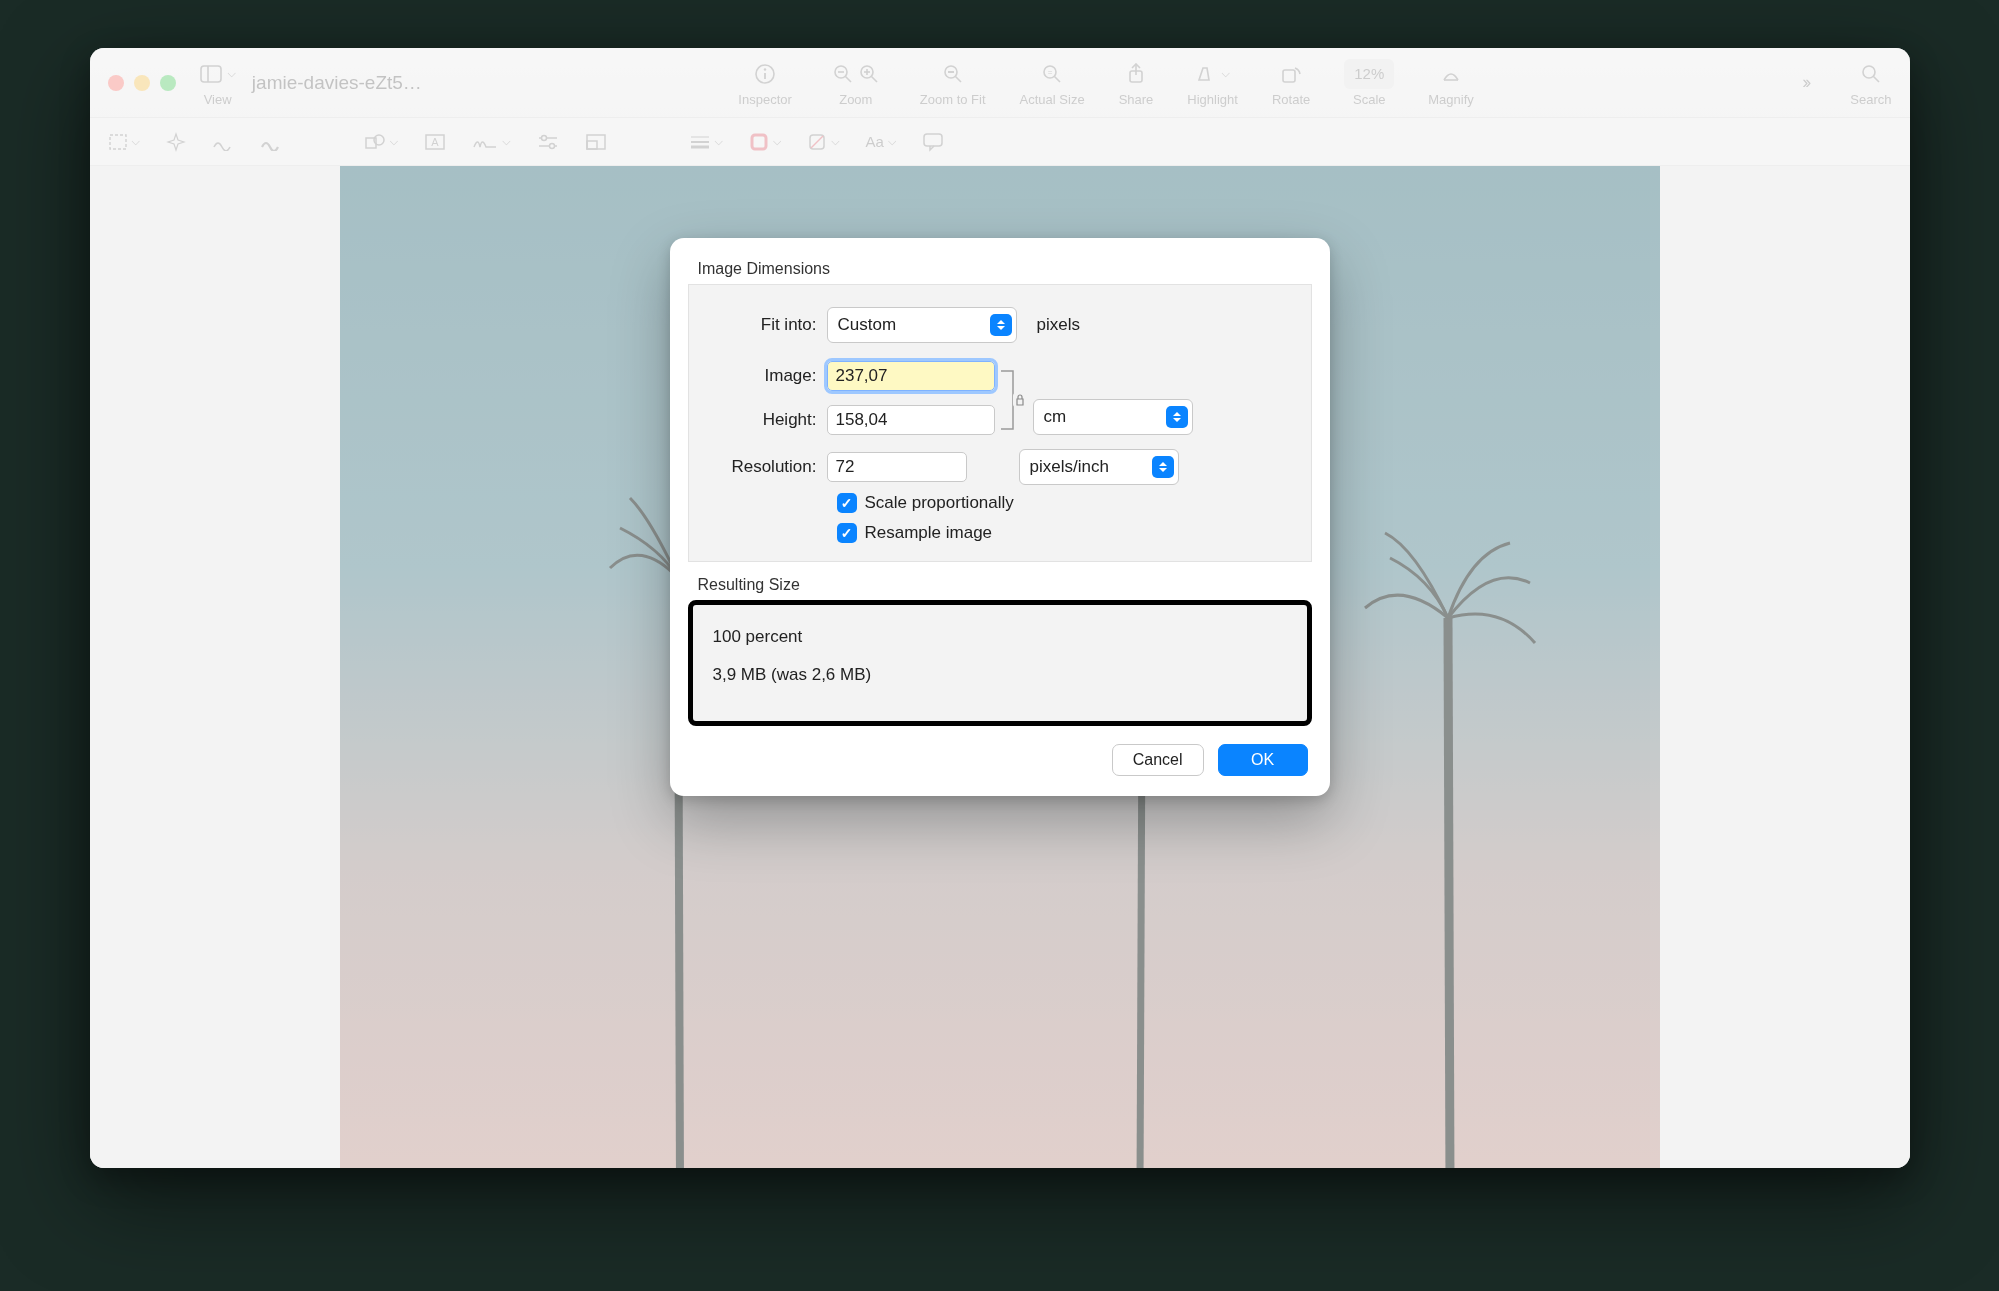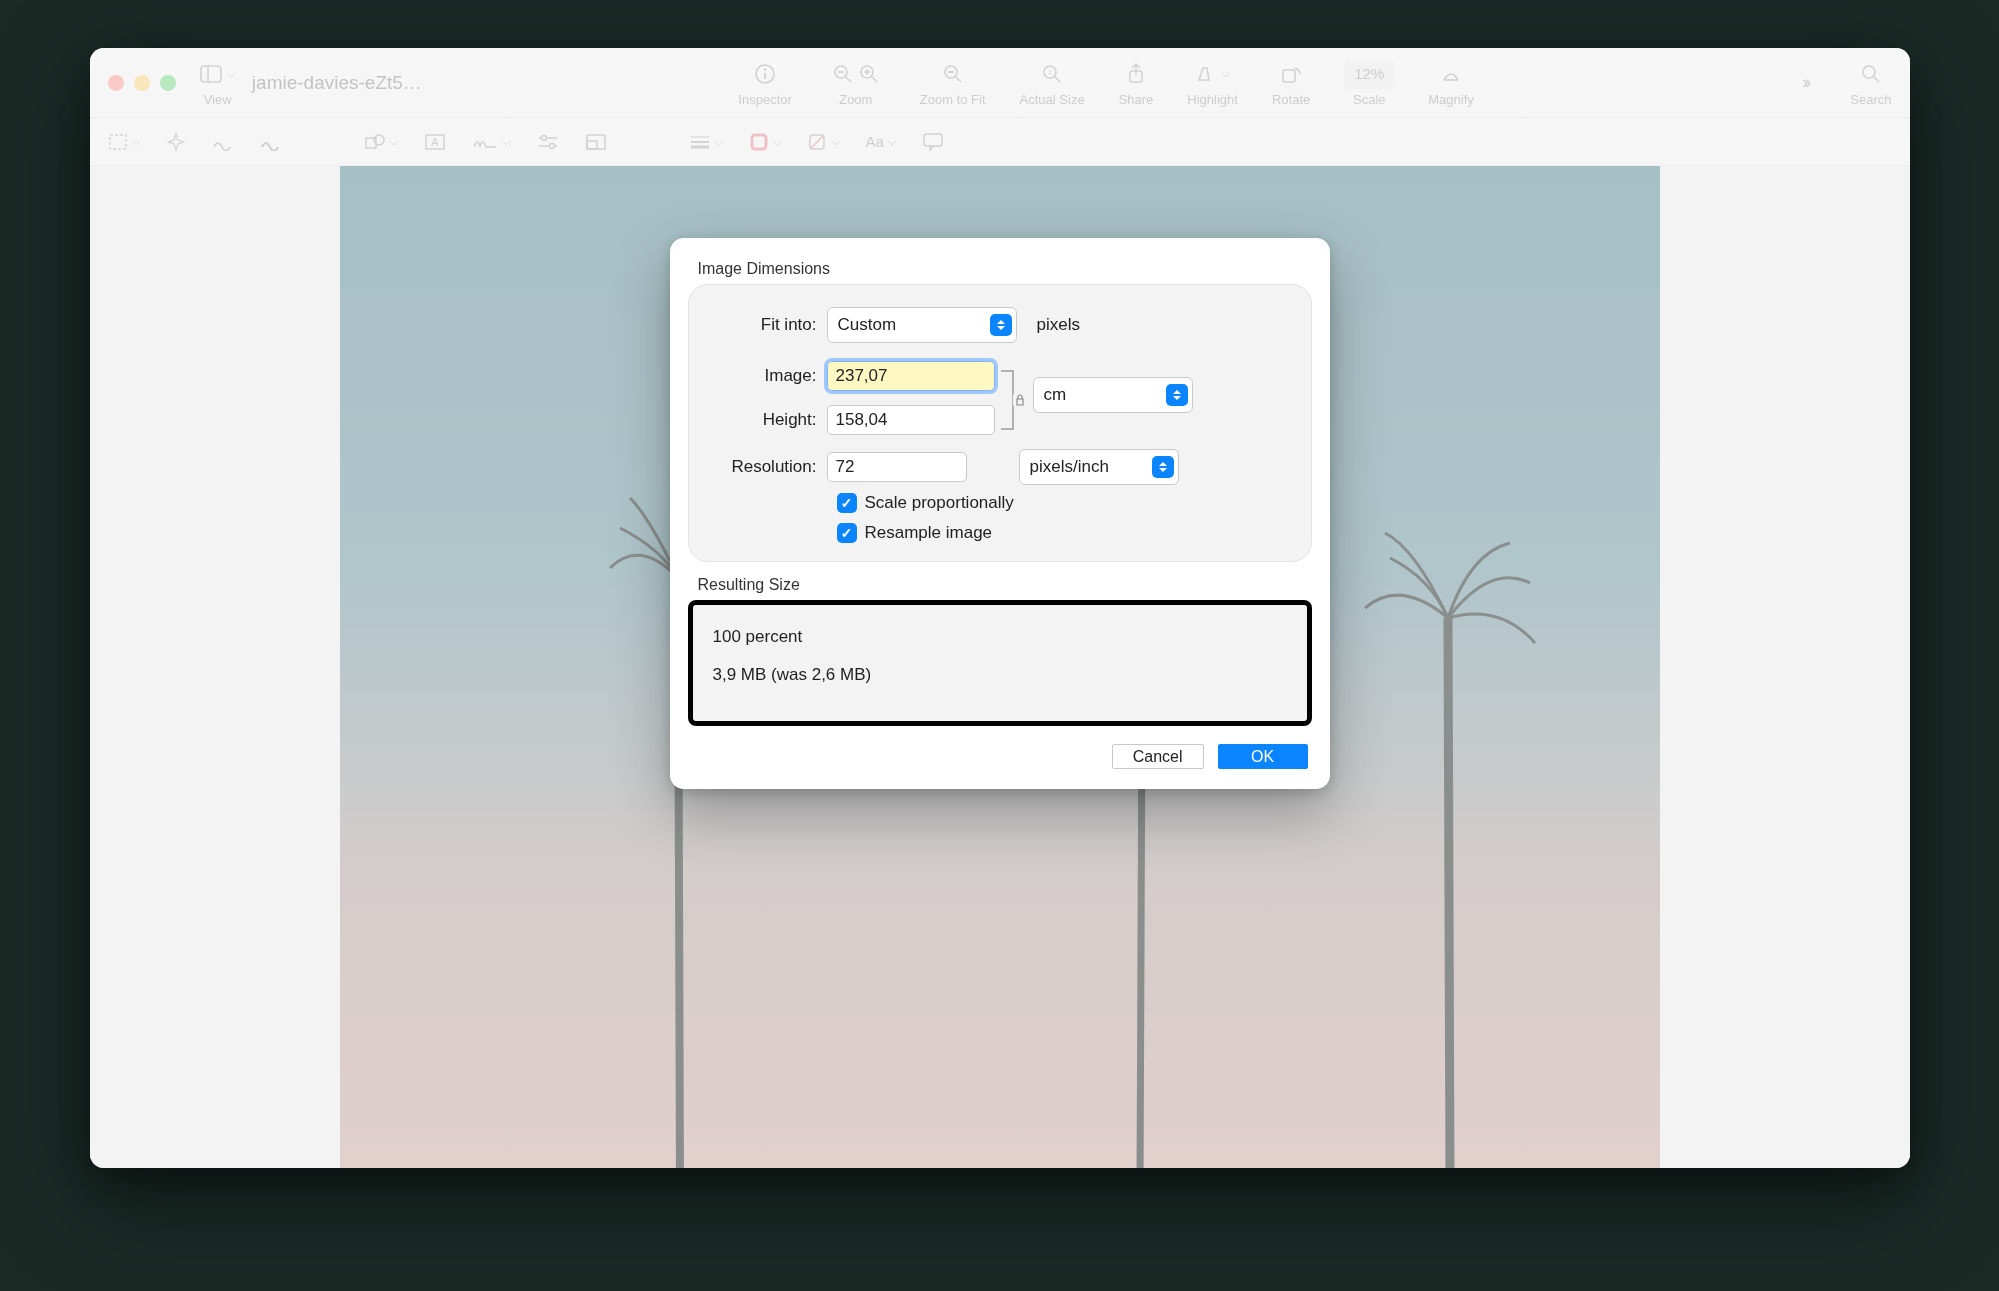--- a/index.html
+++ b/index.html
@@ -77,21 +77,21 @@
     width: 660px;
     background: #fff;
     border-radius: 14px;
     box-shadow: 0 24px 60px rgba(0,0,0,0.28), 0 4px 14px rgba(0,0,0,0.18);
     z-index: 10;
     padding: 22px 0 20px 0;
     font-size: 17px;
     color: #222;
   }
   .section-label{ font-size:16px; color:#333; padding: 0 28px 6px 28px;}
-  .panel{ margin: 0 18px 14px 18px; background:#f3f3f3; border:1px solid #e2e2e2; border-radius:20px; padding: 14px 18px 14px 18px;}
+  .panel{ margin: 0 18px 14px 18px; background:#f3f3f3; border:1px solid #e2e2e2; border-radius:0; padding: 14px 18px 14px 18px;}
   .row{display:flex;align-items:center;margin:8px 0;}
   .lbl{width:120px;text-align:right;padding-right:10px;color:#222;}
   .select{
     height:36px; background:#fff; border:1px solid #c9c9c9; border-radius:6px;
     display:flex;align-items:center;padding:0 4px 0 10px;gap:8px;
     min-width: 180px; position:relative;
   }
   .select .arrows{
     width:22px;height:22px;background:#0a84ff;border-radius:5px;
     display:flex;flex-direction:column;align-items:center;justify-content:center;
@@ -116,21 +116,21 @@
   .checkbox-row{display:flex;align-items:center;margin:8px 0 0 130px;gap:8px;}
   .cbx{
     width:20px;height:20px;border-radius:5px;background:#0a84ff;
     display:flex;align-items:center;justify-content:center;color:#fff;font-size:14px;font-weight:bold;
   }
   .result-panel{margin:0 18px 18px 18px;background:#f3f3f3;border:5px solid #000000;border-radius:8px;padding:18px 20px;}
   .result-panel div{margin:18px 0;}
   .result-panel div:first-child{margin-top:4px;}
   .modal-buttons{display:flex;justify-content:flex-end;gap:14px;padding:0 22px;}
   .btn{
-    height:25px;min-width:90px;padding:0 20px;border-radius:2px;font-size:16px;
+    height:32px;min-width:90px;padding:0 20px;border-radius:7px;font-size:16px;
     display:flex;align-items:center;justify-content:center;cursor:pointer;
     border:1px solid #c9c9c9;background:#fff;color:#222;
   }
   .btn.primary{background:#0a84ff;border-color:#0a84ff;color:#fff;font-weight:500;}
   .chev{font-size:11px;color:#808080;}
   .tb-groupset{display:flex;gap:34px;align-items:flex-start;}
   .tb-right{margin-left:auto;display:flex;gap:30px;align-items:center;}
   .faded{opacity:0.55;}
 </style>
 </head>
@@ -427,21 +427,21 @@
         </div>
         <div class="bracket">
           <svg width="38" height="78">
             <path d="M6 10 L18 10 L18 68 L6 68" fill="none" stroke="#9a9a9a" stroke-width="1.5"></path>
             <g transform="translate(18,32)">
               <rect x="0" y="0" width="14" height="14" rx="3" fill="#f3f3f3"></rect>
               <path d="M5 4 a2 2 0 0 1 4 0 v2 h-4z M4 6 h6 v6 h-6z" fill="none" stroke="#8a8a8a" stroke-width="1.2"></path>
             </g>
           </svg>
         </div>
-        <div class="select" style="min-width:160px;margin-top:16px;">
+        <div class="select" style="min-width:160px;margin-top:38px;">
           <span>cm</span>
           <div class="arrows"></div>
         </div>
       </div>
 
       <div class="row" style="margin-top:10px;">
         <div class="lbl">Resolution:</div>
         <input class="input" style="width: 140px;" value="72">
         <div style="width:52px;"></div>
         <div class="select" style="min-width:160px;">

